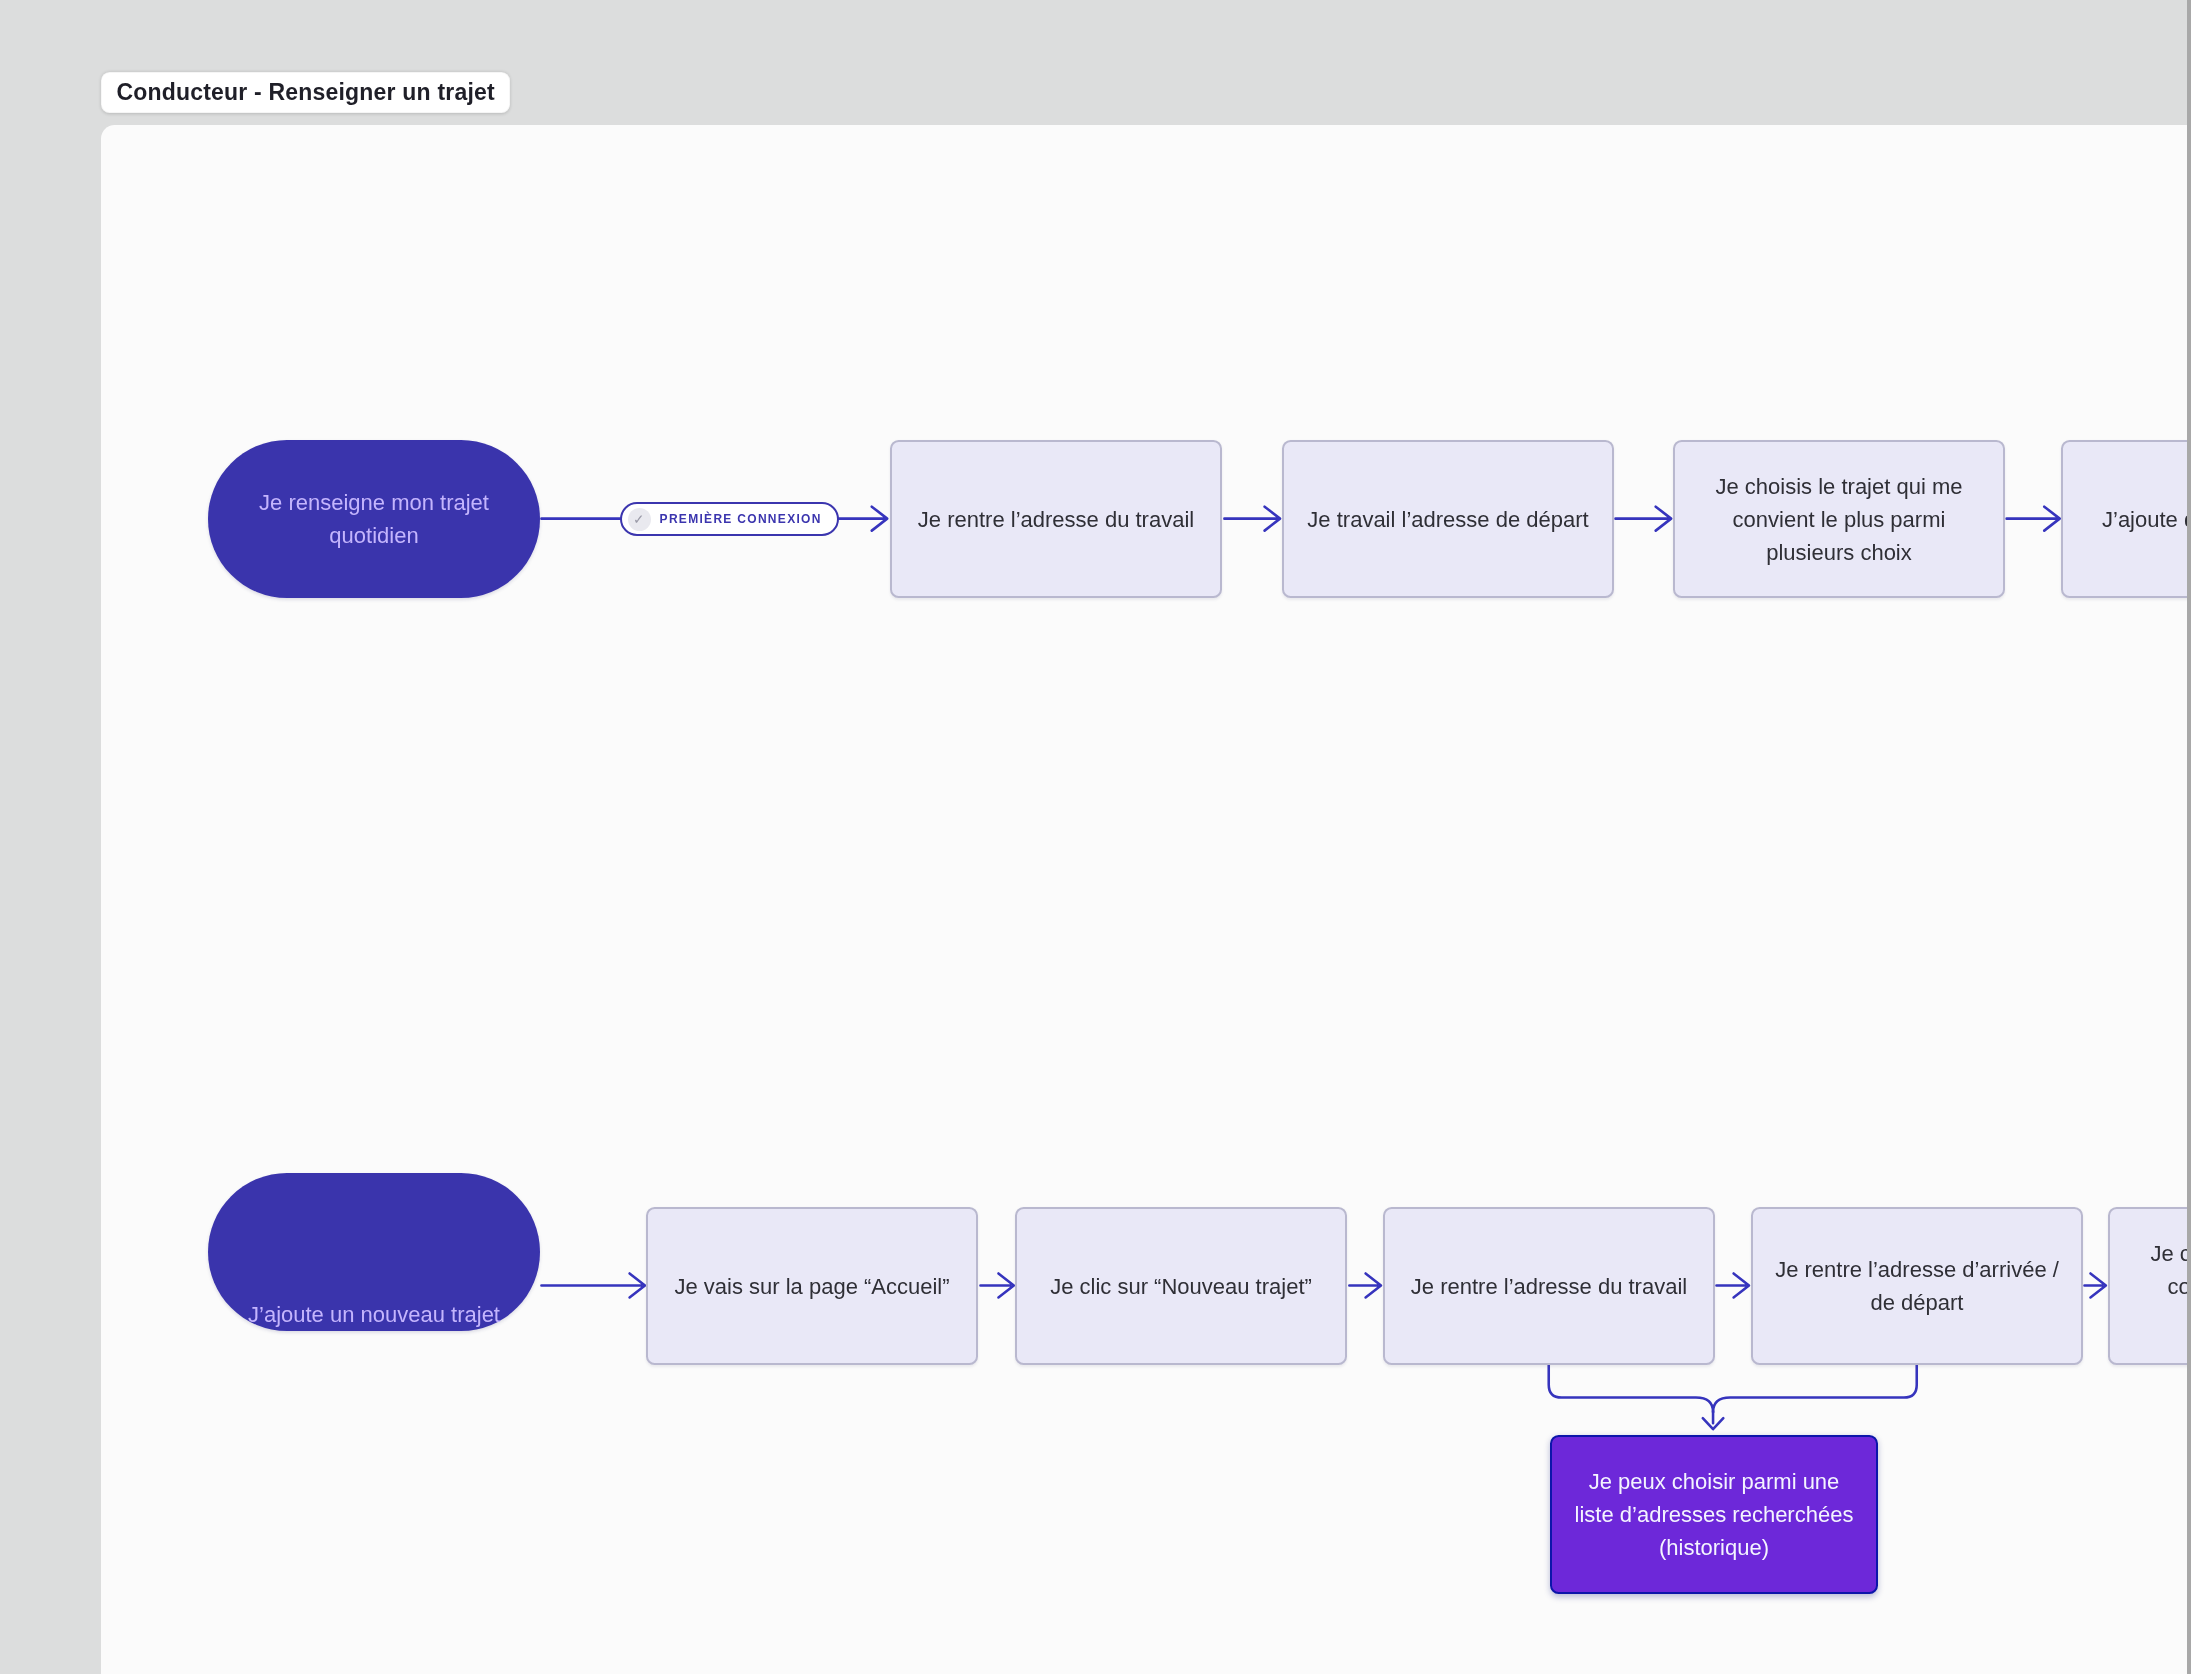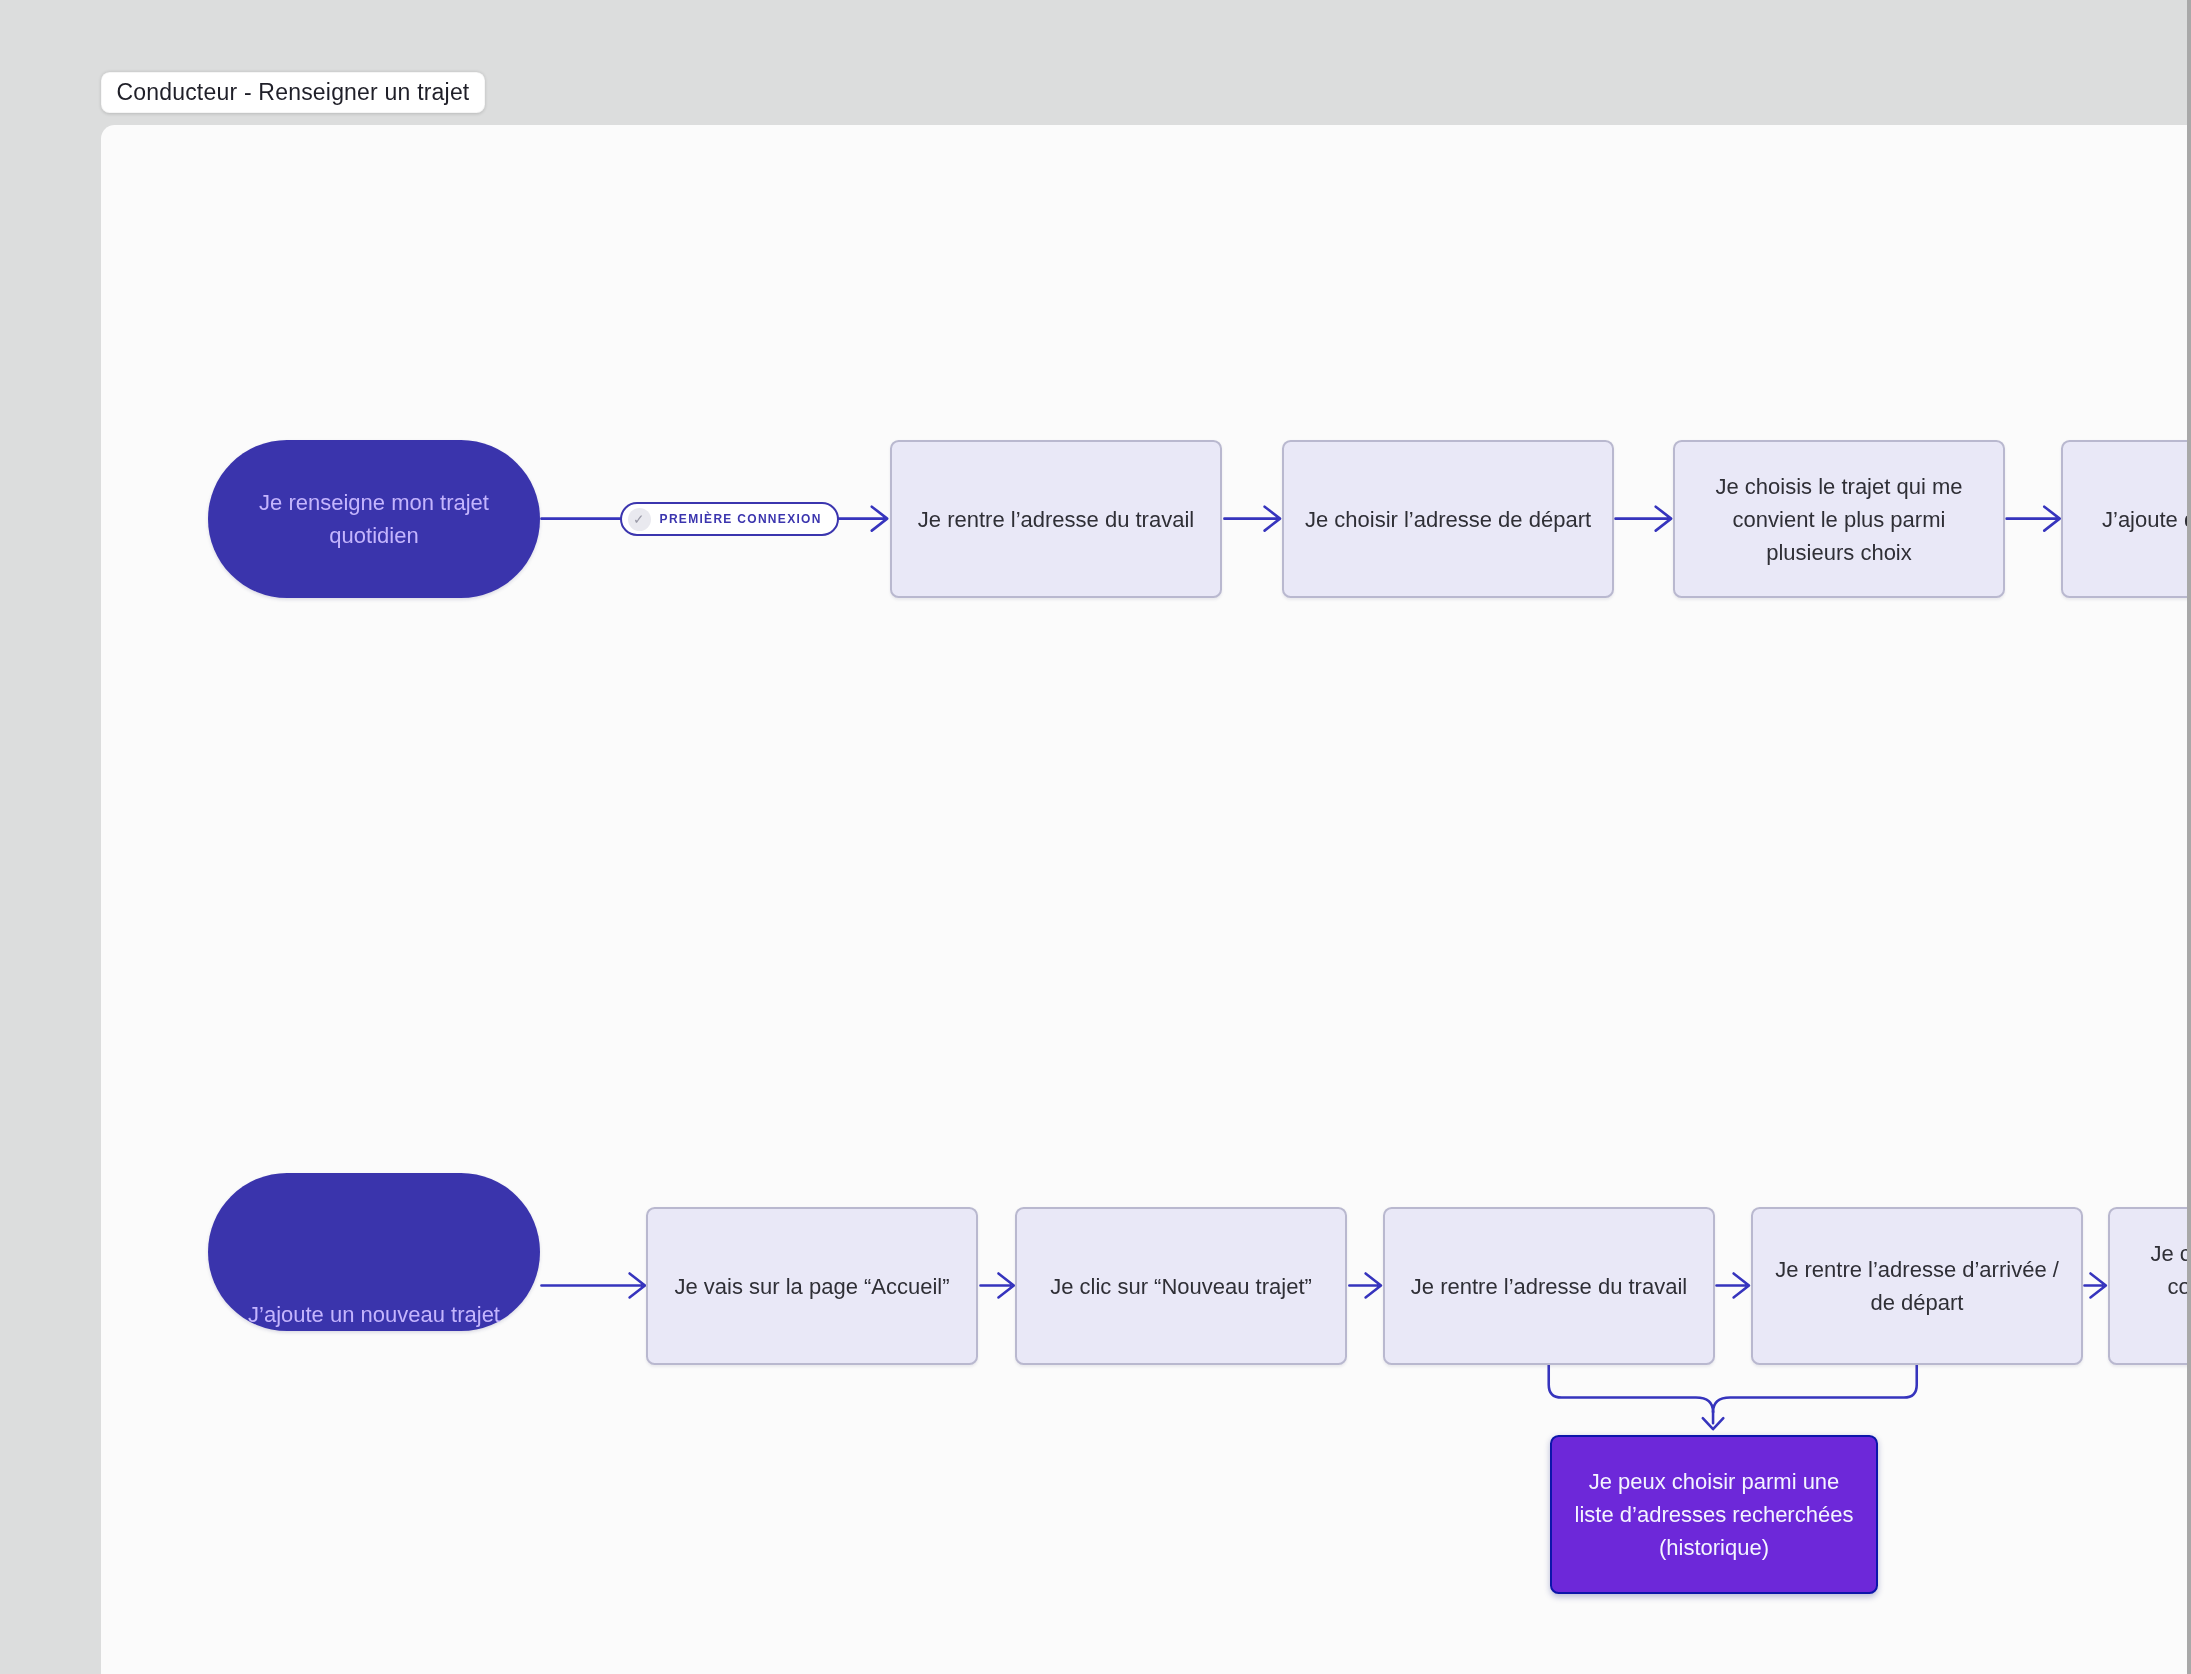--- a/index.html
+++ b/index.html
@@ -10,21 +10,21 @@
   }
   .canvas{
     position:absolute;left:101px;top:125px;width:2091px;height:1550px;
     background:#fbfbfb;border-top-left-radius:13.7px;
   }
   .section-label{
     position:absolute;left:101px;top:72px;height:41px;
     background:#ffffff;border-radius:8.6px;
     box-shadow:0 0.9px 3.4px rgba(0,0,0,.16), inset 0 0 0 0.9px rgba(0,0,0,.04);
     display:flex;align-items:center;padding:0 15.4px;
-    font-size:23px;font-weight:400;color:#1f1f28;letter-spacing:0.2px;
+    font-size:23px;font-weight:700;color:#1f1f28;letter-spacing:0.2px;
     white-space:nowrap;z-index:5;
   }
   .node{
     position:absolute;box-sizing:border-box;
     display:flex;align-items:center;justify-content:center;
     text-align:center;font-size:22px;line-height:33px;z-index:3;
   }
   .pill{
     width:332px;height:158px;border-radius:79px;
     background:#3a34ac;color:#c4b5fd;padding:0 36px;
@@ -114,21 +114,21 @@
 
 <div class="badge">
   <span class="check-circle">✓</span>
   <span>PREMIÈRE CONNEXION</span>
 </div>
 
 <div class="node step" style="left:890px;top:440px;">
   <span>Je rentre l’adresse du travail</span>
 </div>
 <div class="node step" style="left:1282px;top:440px;">
-  <span>Je choisir l’adresse de départ</span>
+  <span>Je travail l’adresse de départ</span>
 </div>
 <div class="node step" style="left:1673px;top:440px;">
   <span>Je choisis le trajet qui me convient le plus parmi plusieurs choix</span>
 </div>
 <div class="node step cut-left" style="left:2061px;top:440px;">
   <span>J’ajoute des</span>
 </div>
 
 <div class="node pill" style="left:208px;top:1173px;align-items:flex-end;">
   <span>J’ajoute un nouveau trajet</span>

